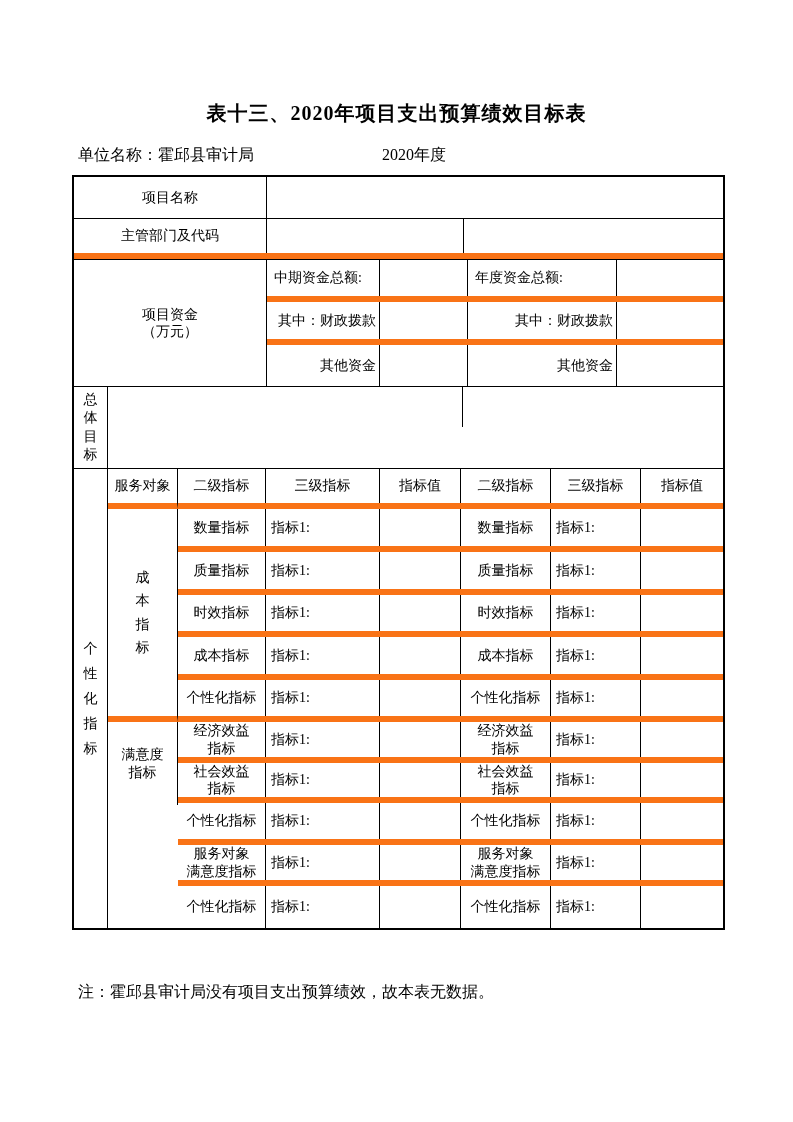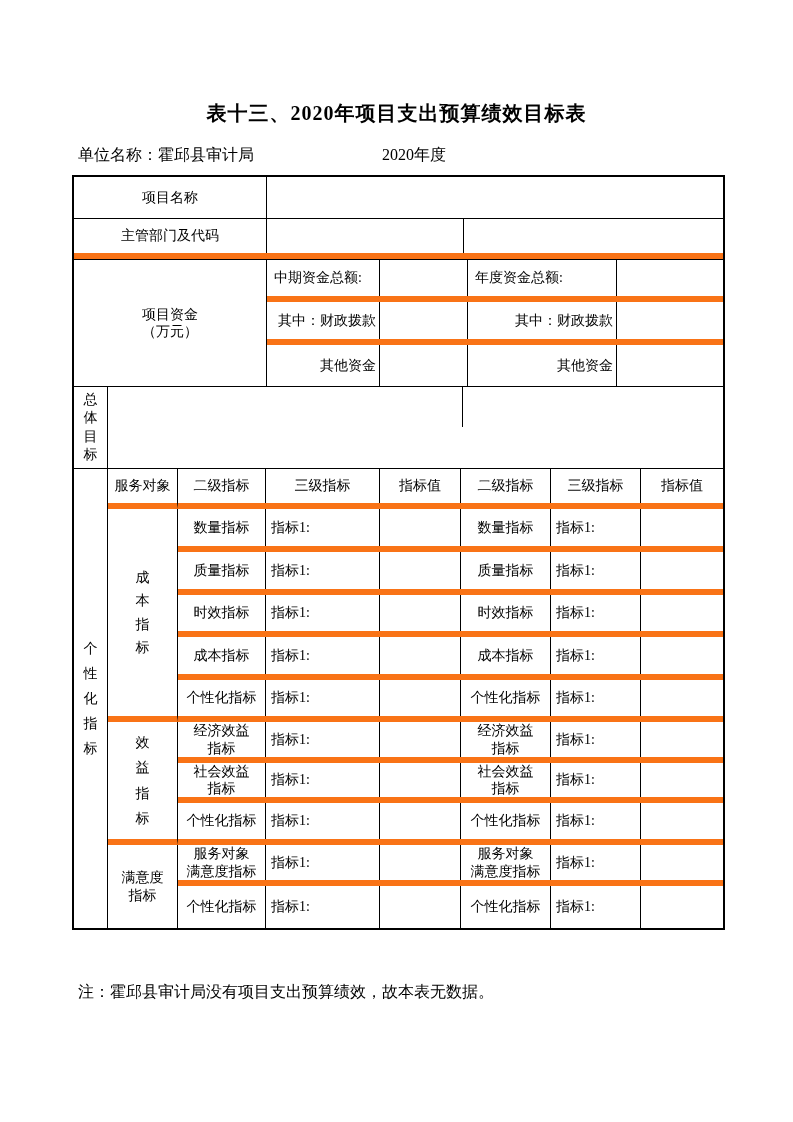--- a/index.html
+++ b/index.html
@@ -100,23 +100,20 @@
         <span>个性化指标</span>
       </div>
       <div class="col">
         <div class="row" style="height:459px">
 
           <div class="col" style="max-width:70px;flex:0 0 70px">
             <div class="cell bb br" style="height:40px">服务对象</div>
             <div class="cell bb br vtext lh165" style="height:213px">
               <span>成本指标</span>
             </div>
-            <div class="cell bb br vtext lh18" style="height:123px">
-              <span>效益指标</span>
-            </div>
             <div class="cell br" style="height:83px">满意度
 指标</div>
           </div>
 
           <div class="col">
             <div class="row bb" style="height:40px">
               <div class="cell br" style="width:88px">二级指标</div>
               <div class="cell br" style="width:114px">三级指标</div>
               <div class="cell br" style="width:81px">指标值</div>
               <div class="cell br" style="width:90px">二级指标</div>

